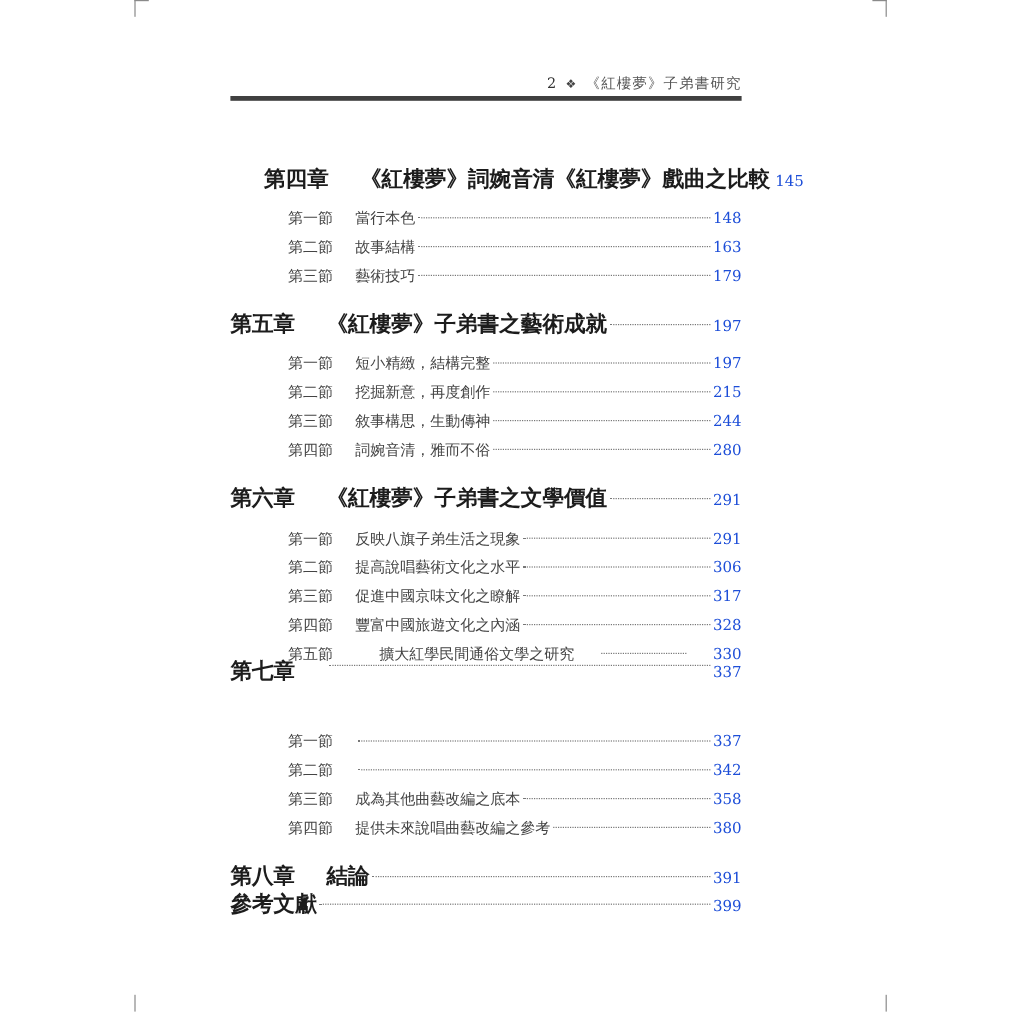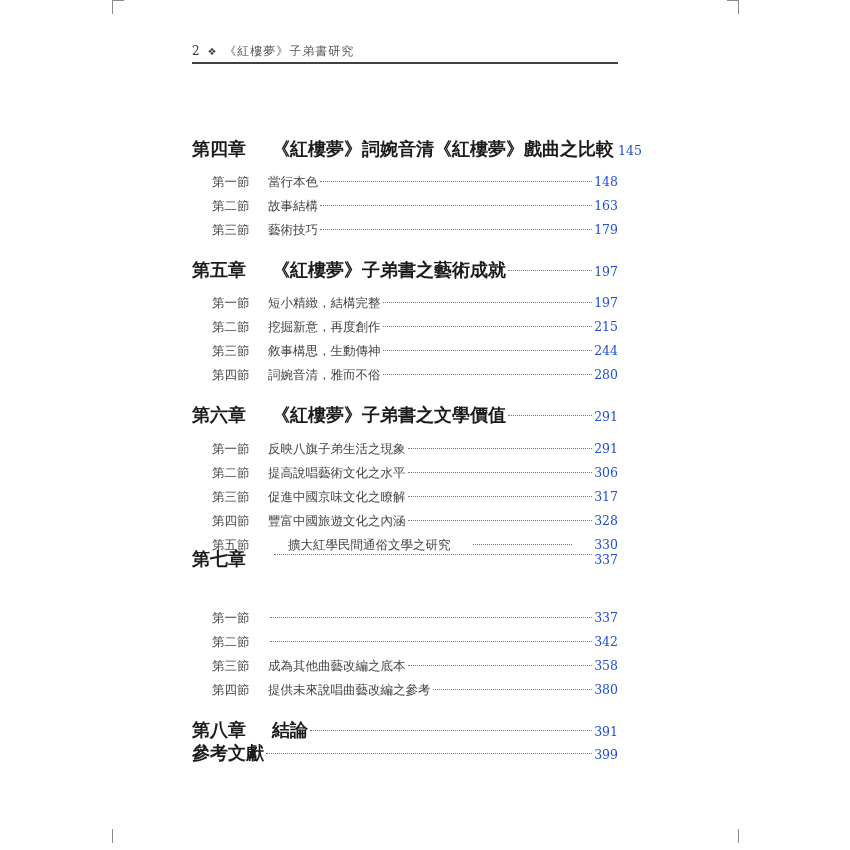--- a/index.html
+++ b/index.html
@@ -2,35 +2,35 @@
 <html><head>
   <meta charset="utf-8">
   <style>
     html, body { margin: 0; padding: 0; }
     body {
       width: 850px; height: 850px; background: #ffffff; position: relative; overflow: hidden;
       font-family: "DejaVu Serif", "Liberation Serif", serif; color: #1a1a1a;
     }
     .crop { position: absolute; background: #8a8a8a; }
     .page-header {
-      position: absolute; left: 192px; top: 44px; width: 426px; height: 18px;
-      border-bottom: 2px solid #404040;
-      font-size: 12px; color: #555; line-height: 14px; letter-spacing: 1px;
+      position: absolute; left: 192px; top: 62px; width: 426px; height: 18px;
+      border-bottom: 4px solid #404040;
+      font-size: 12px; color: #555; line-height: 14px; letter-spacing: 1px; text-align: right;
     }
     .page-header .pnum { color: #333; }
     .page-header .diamond { color: #444; font-size: 10px; margin: 0 2px; }
     .toc { position: absolute; left: 192px; top: 0; width: 426px; }
     .entry {
       position: absolute; left: 0; width: 426px; display: flex; align-items: baseline; white-space: nowrap;
     }
     .entry.chapter { font-size: 18px; font-weight: bold; color: #1c1c1c; height: 24px; }
     .entry.section { left: 20px; width: 406px; font-size: 12.5px; color: #444; height: 18px; }
     .entry .label { flex: 0 0 auto; }
     .entry.chapter .label { width: 80px; }
-    .entry.section .label { width: 56px; }
+    .entry.section .label { width: 56px; margin-left: 28px; }
     .entry .title { flex: 0 0 auto; }
     .entry .leader {
       flex: 1 1 auto; margin: 0 2px; border-bottom: 1.5px dotted #777; transform: translateY(-4px);
     }
     .entry.chapter .leader { transform: translateY(-5px); }
     .entry .page { flex: 0 0 auto; font-size: 12.5px; font-weight: normal; color: #1d4ed8; }
     .entry.nolead .page { margin-left: 4px; }
   </style>
 </head>
 <body>
@@ -43,21 +43,21 @@
 <div class="crop" style="left:738px;top:829px;width:1px;height:14px;"></div>
 
 <div class="page-header">
   <span class="pnum">2</span>
   <span class="diamond">❖</span>
   <span>《紅樓夢》子弟書研究</span>
 </div>
 
 <div class="toc">
 
-  <div class="entry chapter nolead" style="top:137px;">
+  <div class="entry chapter nolead" style="top:137px;margin-left:28px;">
     <span class="label">第四章</span>
     <span class="title">《紅樓夢》詞婉音清《紅樓夢》戲曲之比較</span>
 
     <span class="page">145</span>
   </div>
   <div class="entry section" style="top:174px;">
     <span class="label">第一節</span>
     <span class="title">當行本色</span>
     <span class="leader"></span>
     <span class="page">148</span>

